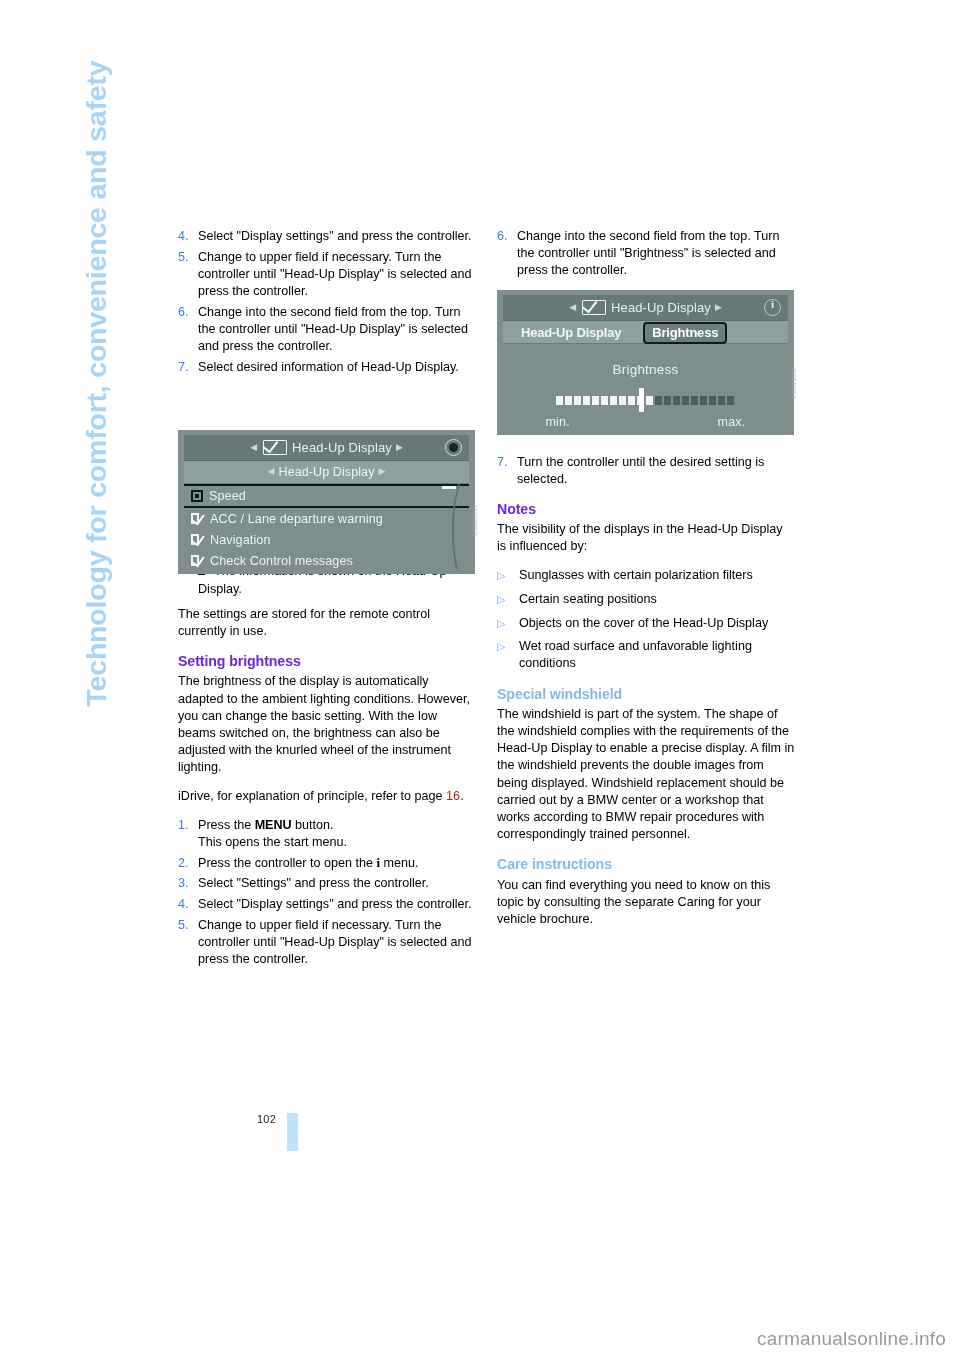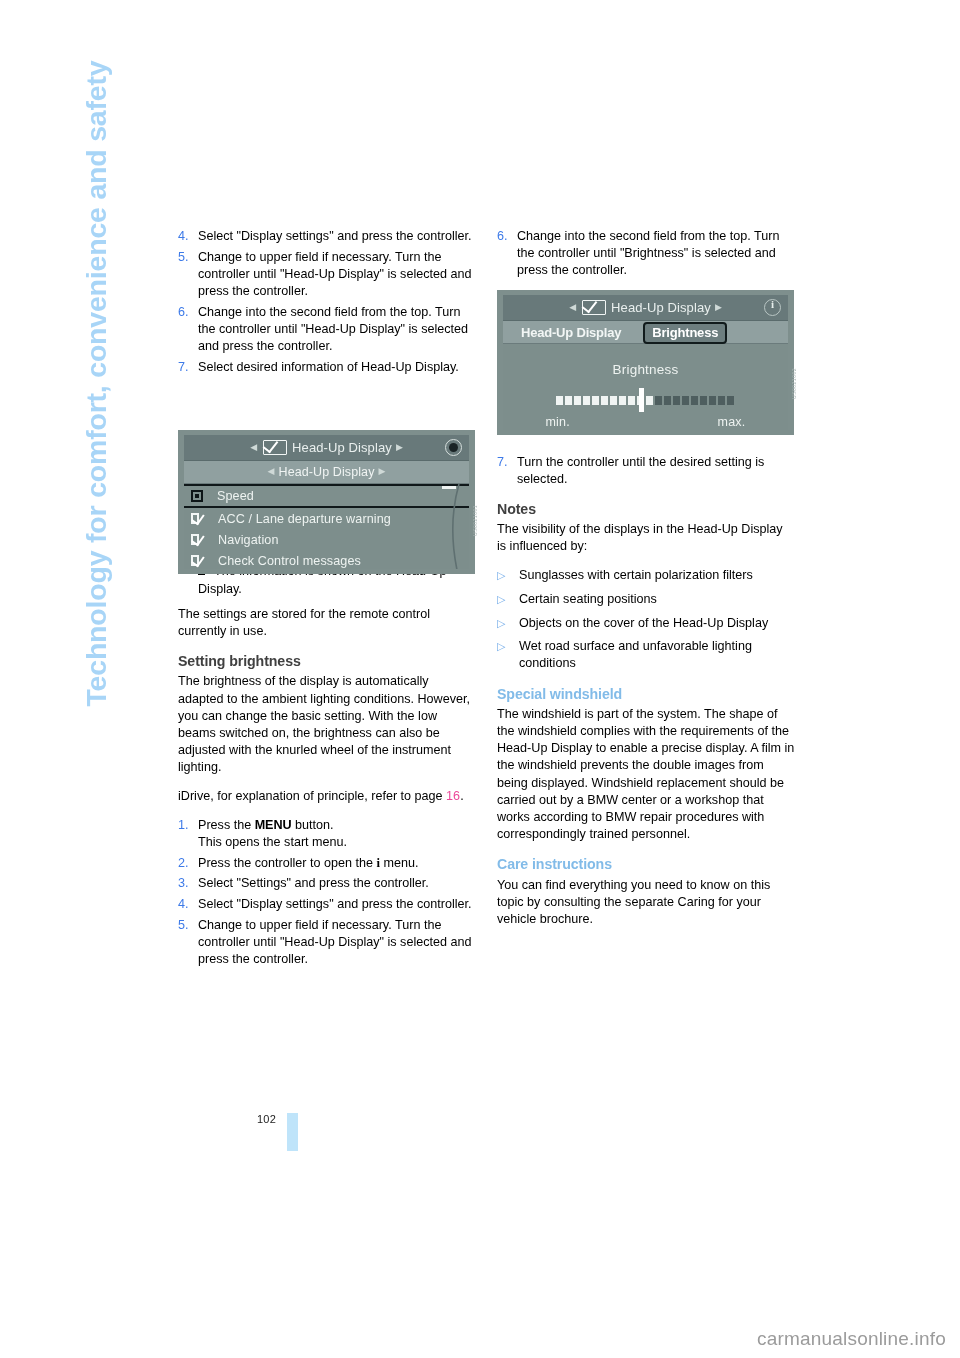--- a/index.html
+++ b/index.html
@@ -74,21 +74,21 @@
     margin: 0 0 11.5px 0;
     text-align: left;
   }
 
   h2.section-heading {
     margin: 13px 0 3px 0;
     font-size: 14.2px;
     font-weight: bold;
     letter-spacing: -0.1px;
   }
-  h2.blue-strong { color: #404040; }
+  h2.blue-strong { color: #6d28d9; }
   h2.blue-light  { color: #82bbe8; }
 
   
   .step {
     display: flex;
     margin-bottom: 3.5px;
   }
   .step-num {
     flex: 0 0 20px;
     color: #3d7ae8;
@@ -105,21 +105,21 @@
     margin-bottom: 6.5px;
   }
   .bullet-mark {
     flex: 0 0 22px;
     color: #6ea9e8;
     font-size: 11px;
     line-height: 17.2px;
   }
   .bullet-body { flex: 1 1 auto; }
 
-  .pageref { color: #ec4899; }
+  .pageref { color: #b91c1c; }
   .bold-inline { font-weight: bold; letter-spacing: -0.1px; }
   .ital-i { font-weight: bold; font-style: normal; font-family: "Liberation Serif", serif; }
 
   
   .checkbox-glyph {
     display: inline-block;
     width: 13px;
     height: 11px;
     position: relative;
     vertical-align: -1px;
@@ -298,21 +298,21 @@
     font-size: 12.6px;
     color: #eef3f1;
     letter-spacing: 0.1px;
   }
   .id-row.selected {
     border-top: 2.4px solid #10181a;
     border-bottom: 2.4px solid #10181a;
     background: #7e8f8d;
     height: 20px;
   }
-  .id-row .lbl { padding-left: 14px; }
+  .id-row .lbl { padding-left: 6px; }
 
   
   .sq-icon {
     width: 12px; height: 12px;
     border: 2.2px solid #0d1517;
     background: #7e8f8d;
     box-sizing: border-box;
     position: relative;
   }
   .sq-icon::after {

